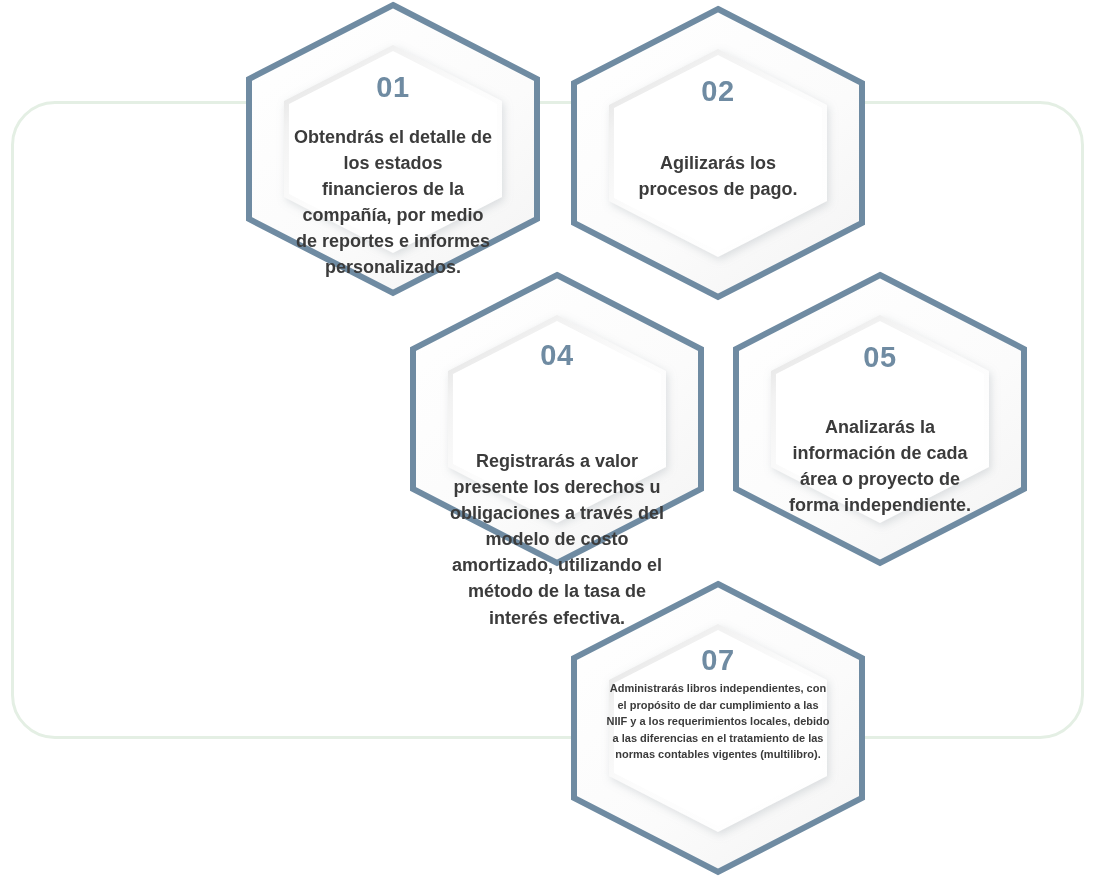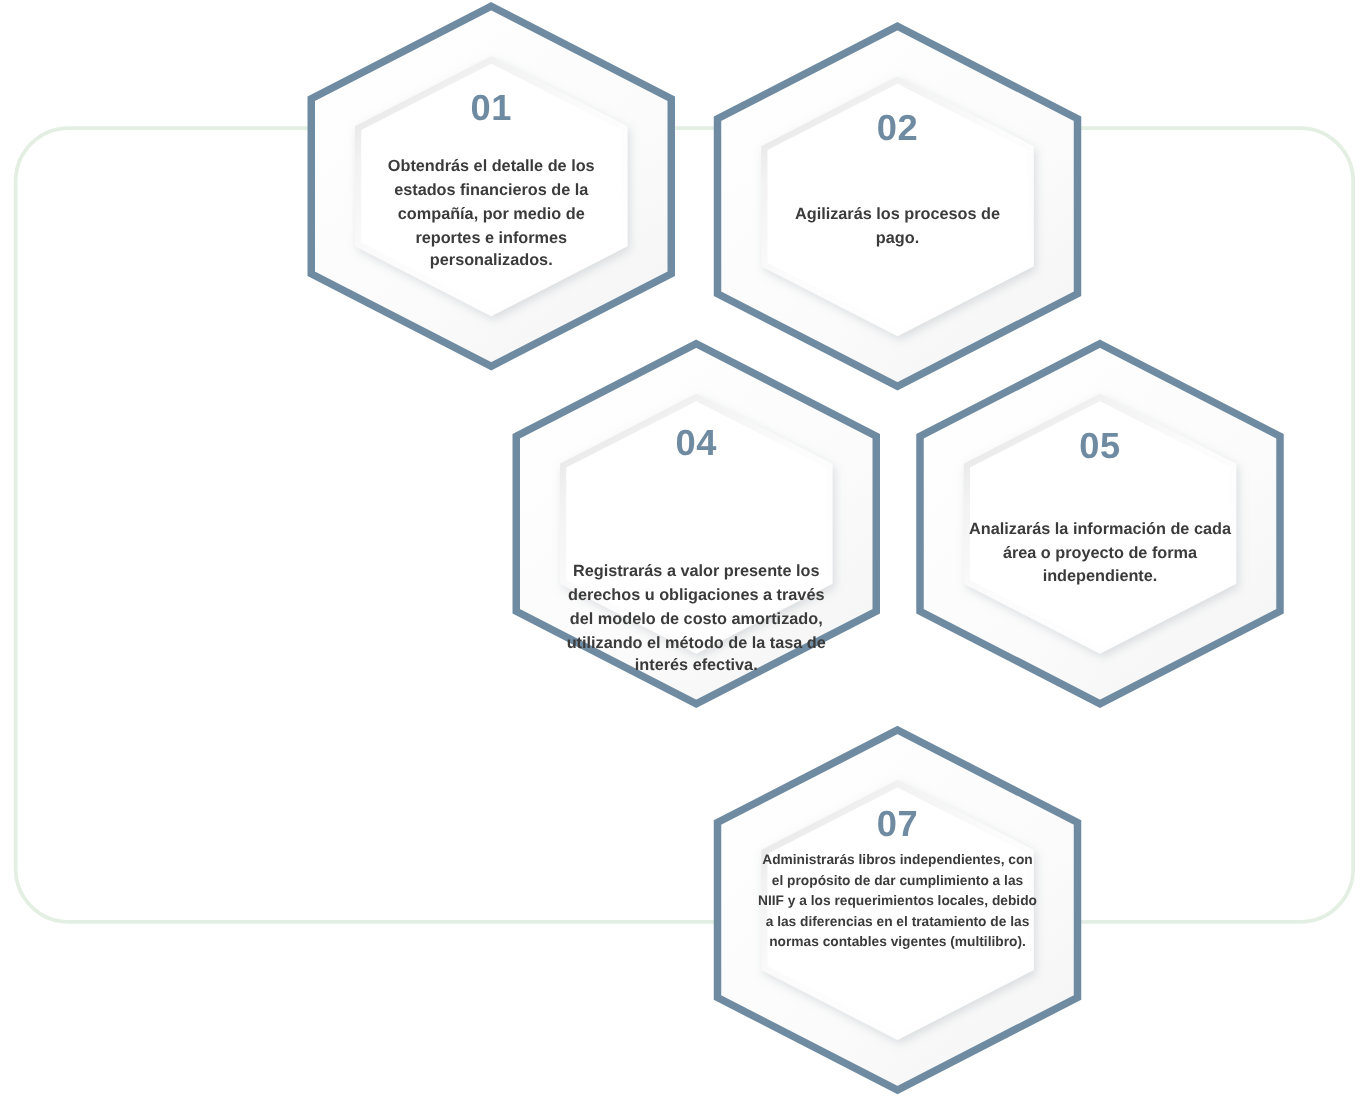--- a/index.html
+++ b/index.html
@@ -65,21 +65,21 @@
   .hex-number {
     font-size: 29px;
     font-weight: bold;
     color: #6f8ba2;
     letter-spacing: 0.5px;
     line-height: 1;
     text-align: center;
   }
 
   .hex-text {
-    font-size: 13px;
+    font-size: 18px;
     font-weight: bold;
     color: #3b3b3b;
     line-height: 1.45;
     text-align: center;
     width: 196px;
   }
 
   
   .hex .hex-content { padding-top: 74px; }
   .hex .hex-number  { margin-bottom: 24px; }
@@ -143,21 +143,21 @@
       <polygon points="151,4 295,78 295,218 151,292 7,218 7,78" fill="url(#outerShade)" stroke="#6f8ba2" stroke-width="6" stroke-linejoin="miter"></polygon>
       <polygon points="151,44 260,100 260,196 151,252 42,196 42,100" fill="url(#innerShade)" filter="url(#hexShadow)" stroke="none"></polygon>
       <polygon points="151,50 255,103 255,193 151,246 47,193 47,103" fill="#ffffff" stroke="none"></polygon>
     </svg>
     <div class="hex-content">
       <div class="hex-number">01</div>
       <div class="hex-text">Obtendrás el detalle de los estados financieros de la compañía, por medio de reportes e informes personalizados.</div>
     </div>
   </div>
 
-  <div class="hex h02" style="left:567px; top:17px;">
+  <div class="hex h02" style="left:567px; top:5px;">
     <svg viewBox="0 0 302 296">
       <polygon points="151,4 295,78 295,218 151,292 7,218 7,78" fill="url(#outerShade)" stroke="#6f8ba2" stroke-width="6" stroke-linejoin="miter"></polygon>
       <polygon points="151,44 260,100 260,196 151,252 42,196 42,100" fill="url(#innerShade)" filter="url(#hexShadow)" stroke="none"></polygon>
       <polygon points="151,50 255,103 255,193 151,246 47,193 47,103" fill="#ffffff" stroke="none"></polygon>
     </svg>
     <div class="hex-content">
       <div class="hex-number">02</div>
       <div class="hex-text">Agilizarás los procesos de pago.</div>
     </div>
   </div>

